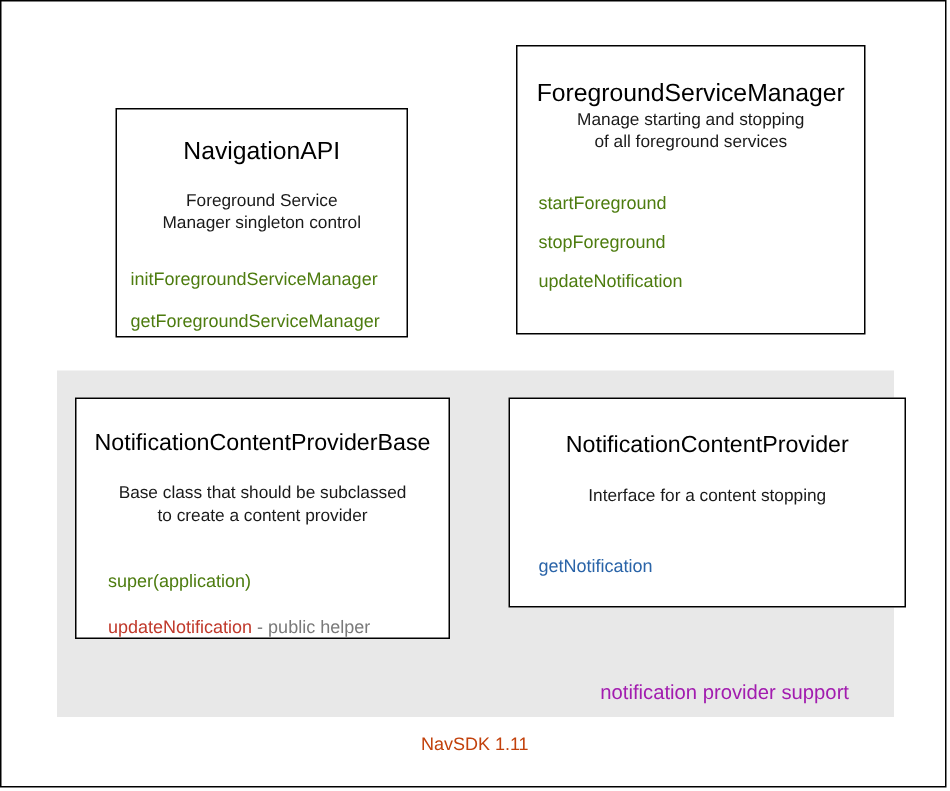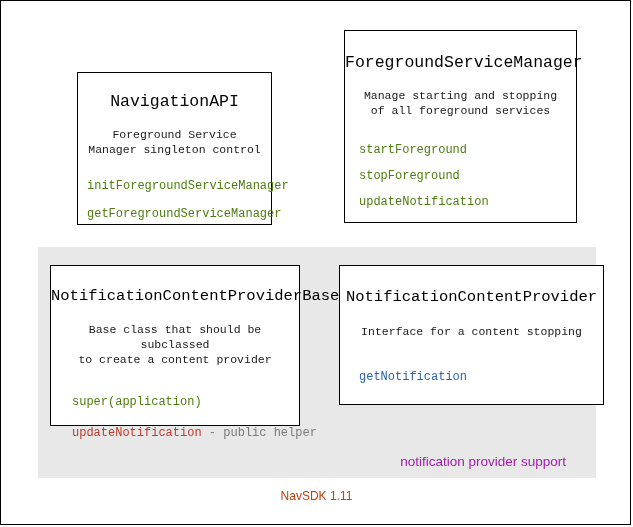--- a/index.html
+++ b/index.html
@@ -47,21 +47,20 @@
     white-space: nowrap;
   }
 
   
   .class-box {
     position: absolute;
     background: #ffffff;
     border: 1.6px solid #000000;
     box-sizing: border-box;
     text-align: center;
-    font-family: Liberation Mono, monospace;
   }
 
   #navigation-api-box      { left: 76px;  top: 71px;  width: 195px; height: 153px; }
   #foreground-manager-box  { left: 343px; top: 29px;  width: 233px; height: 193px; }
   #provider-base-box       { left: 49px;  top: 264px; width: 250px; height: 161px; }
   #content-provider-box    { left: 338px; top: 264px; width: 265px; height: 140px; }
 
   .class-title {
     font-size: 16.5px;
     color: #000000;
@@ -72,21 +71,21 @@
   #foreground-manager-box .class-title { margin-top: 22px; }
   #provider-base-box .class-title      { margin-top: 21px; font-size: 15.5px; }
   #content-provider-box .class-title   { margin-top: 22px; font-size: 15.5px; }
 
   .class-desc {
     font-size: 11.5px;
     line-height: 1.33;
     color: #1a1a1a;
   }
   #navigation-api-box .class-desc     { margin-top: 15px; }
-  #foreground-manager-box .class-desc { margin-top: 15px; }
+  #foreground-manager-box .class-desc { }
   #provider-base-box .class-desc      { margin-top: 16px; }
   #content-provider-box .class-desc   { margin-top: 17px; }
 
   .member-list {
     text-align: left;
     font-size: 12px;
   }
   #navigation-api-box .member-list     { margin: 23px 0 0 9px; }
   #foreground-manager-box .member-list { margin: 26px 0 0 14px; }
   #provider-base-box .member-list      { margin: 29px 0 0 21px; }

